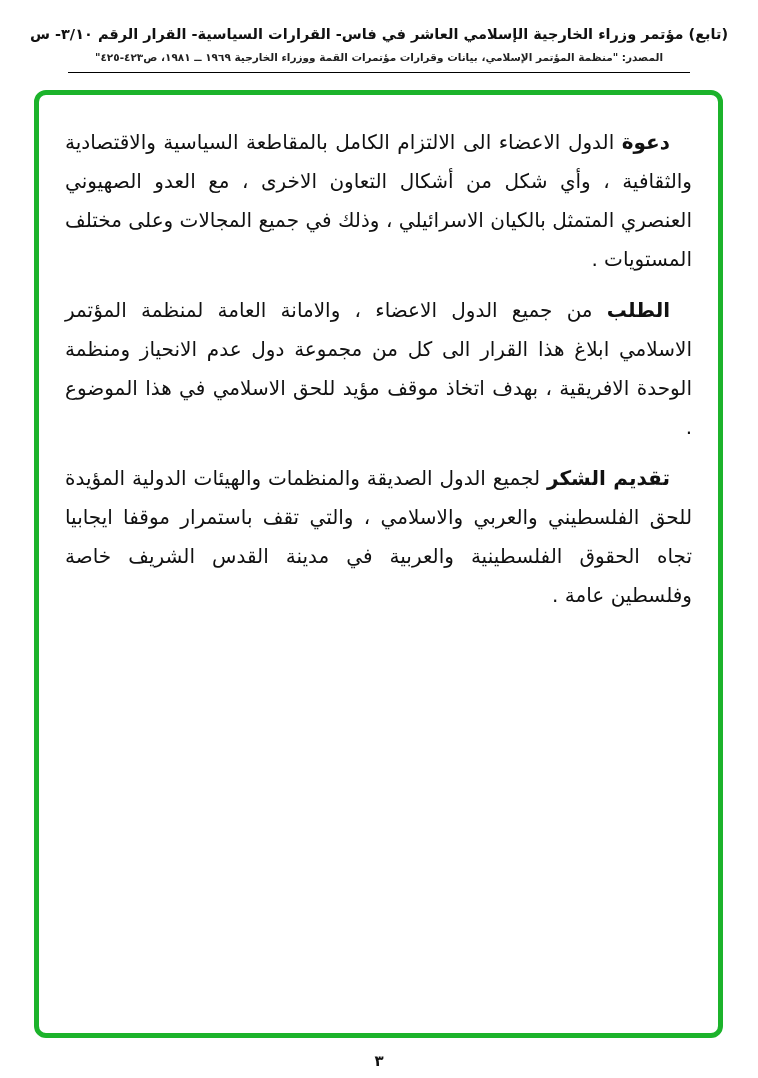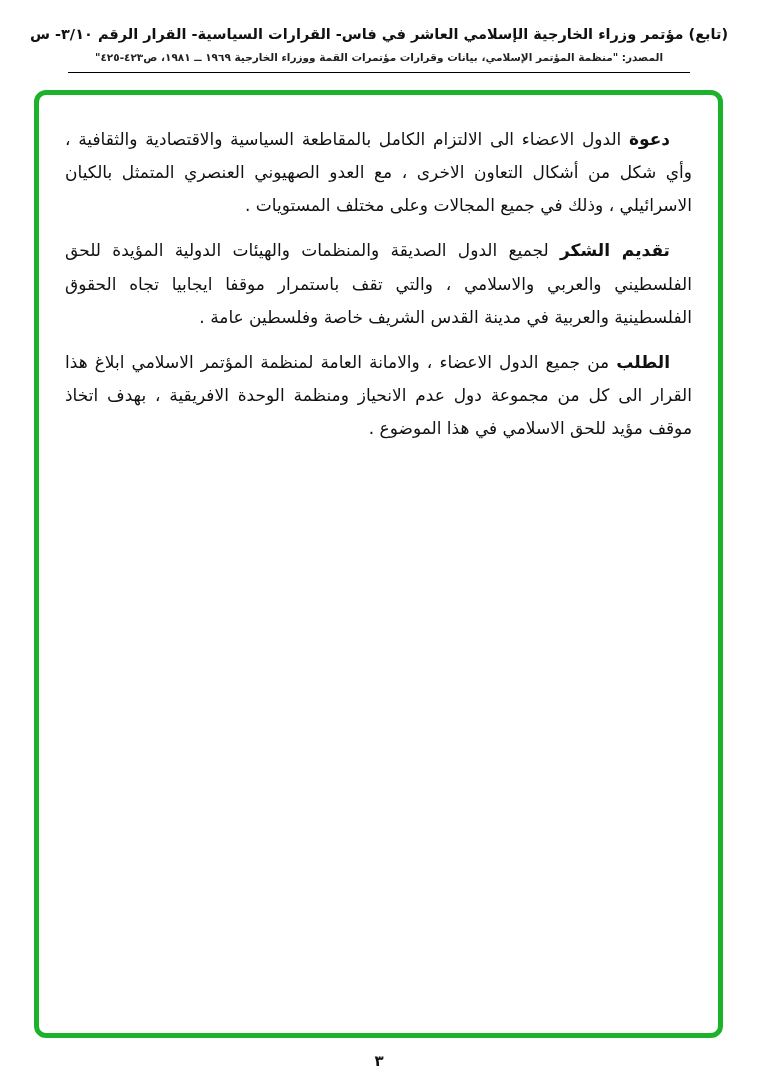--- a/index.html
+++ b/index.html
@@ -50,21 +50,21 @@
     right: 35px;
     left: 34px;
     height: 948px;
     border: 5px solid #1cb32b;
     border-radius: 12px;
     box-sizing: border-box;
     background: #fff;
   }
   .content-inner {
     padding: 28px 26px 0 26px;
-    font-size: 17px;
+    font-size: 20px;
     line-height: 1.95;
     text-align: justify;
     direction: rtl;
   }
   .content-inner p {
     margin: 0 0 12px 0;
     text-indent: 22px;
   }
   .lead {
     font-weight: bold;
@@ -91,25 +91,25 @@
   </div>
 
   <div class="content-box">
     <div class="content-inner">
 
       <p>
         <span class="lead">دعوة</span><span> الدول الاعضاء الى الالتزام الكامل بالمقاطعة السياسية والاقتصادية والثقافية ، وأي شكل من أشكال التعاون الاخرى ، مع العدو الصهيوني العنصري المتمثل بالكيان الاسرائيلي ، وذلك في جميع المجالات وعلى مختلف المستويات .</span>
       </p>
 
       <p>
-        <span class="lead">تقديم الشكر</span><span> لجميع الدول الصديقة والمنظمات والهيئات الدولية المؤيدة للحق الفلسطيني والعربي والاسلامي ، والتي تقف باستمرار موقفا ايجابيا تجاه الحقوق الفلسطينية والعربية في مدينة القدس الشريف خاصة وفلسطين عامة .</span>
+        <span class="lead">الطلب</span><span> من جميع الدول الاعضاء ، والامانة العامة لمنظمة المؤتمر الاسلامي ابلاغ هذا القرار الى كل من مجموعة دول عدم الانحياز ومنظمة الوحدة الافريقية ، بهدف اتخاذ موقف مؤيد للحق الاسلامي في هذا الموضوع .</span>
       </p>
 
       <p>
-        <span class="lead">الطلب</span><span> من جميع الدول الاعضاء ، والامانة العامة لمنظمة المؤتمر الاسلامي ابلاغ هذا القرار الى كل من مجموعة دول عدم الانحياز ومنظمة الوحدة الافريقية ، بهدف اتخاذ موقف مؤيد للحق الاسلامي في هذا الموضوع .</span>
+        <span class="lead">تقديم الشكر</span><span> لجميع الدول الصديقة والمنظمات والهيئات الدولية المؤيدة للحق الفلسطيني والعربي والاسلامي ، والتي تقف باستمرار موقفا ايجابيا تجاه الحقوق الفلسطينية والعربية في مدينة القدس الشريف خاصة وفلسطين عامة .</span>
       </p>
 
 
     </div>
   </div>
 
   <div class="page-footer">٣</div>
 
 </div>
 

